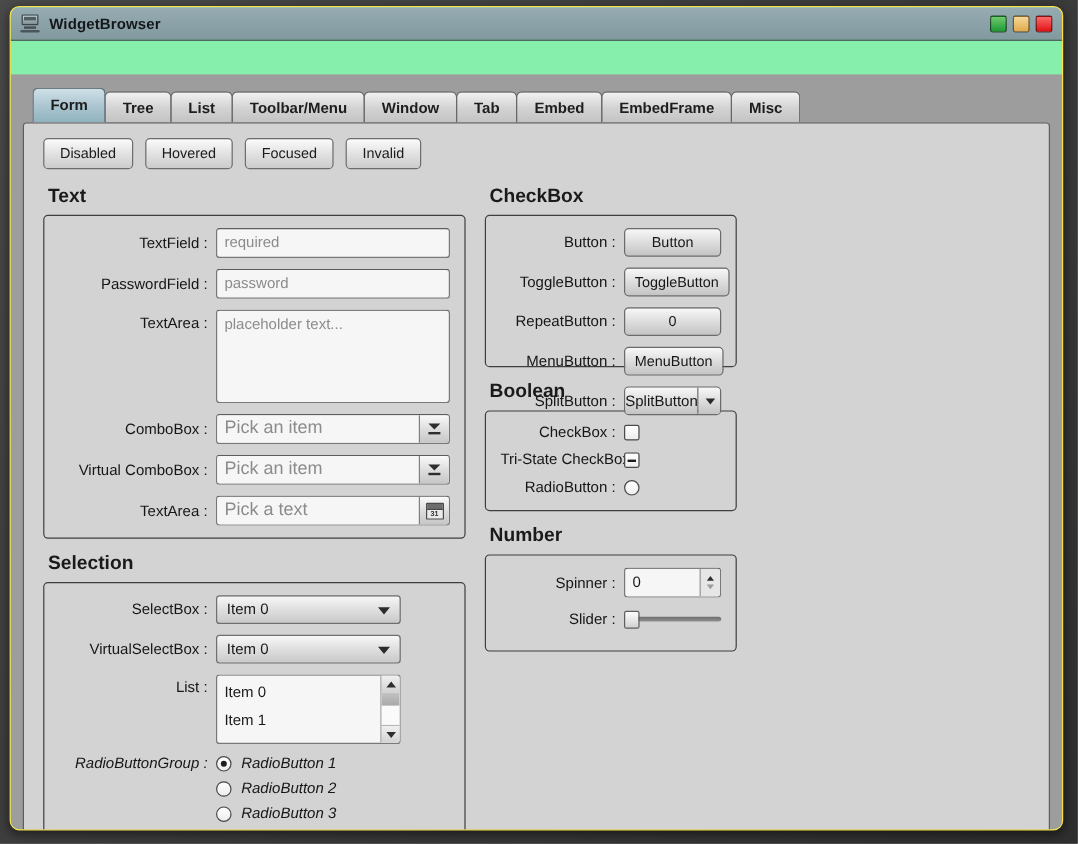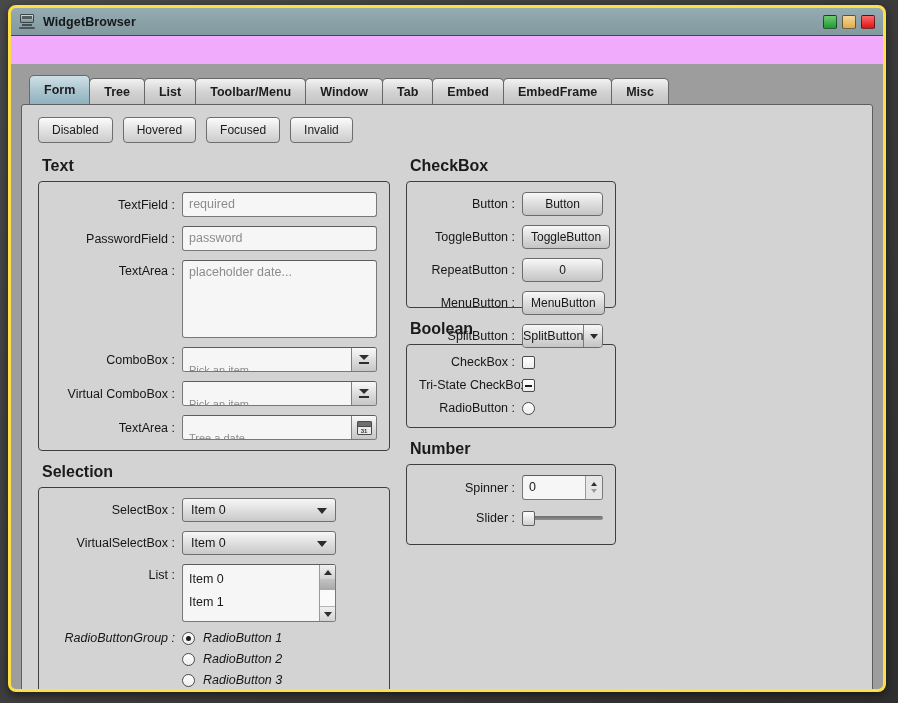--- a/index.html
+++ b/index.html
@@ -12,22 +12,22 @@
   body {
     background: linear-gradient(135deg,#4a4a4a 0%,#2f2f2f 100%);
   }
 
   
   #window {
     position: absolute;
     left: 8px; top: 5px;
     width: 878px; height: 687px;
     border-radius: 8px;
-    background: #f0abfc;
-    border: 3px solid #fde047;
+    background: #86efac;
+    border: 1px solid #fde047;
     box-shadow: 0 3px 10px rgba(0,0,0,.55);
     box-sizing: border-box;
     overflow: hidden;
   }
 
   
   #titlebar {
     height: 28px;
     background: linear-gradient(to bottom,#96acb2 0%,#8ba1a8 55%,#82999f 100%);
     border-bottom: 1px solid #3f4a4d;
@@ -214,23 +214,23 @@
     height: 25px;
     border: 1px solid #787878;
     border-top-color: #5d5d5d;
     border-radius: 3px;
     box-sizing: border-box;
     overflow: hidden;
     background: #f6f6f6;
   }
   .combo .field {
     flex: 1 1 auto;
-    font-size: 11px;
+    font-size: 15px;
     color: #8c8c8c;
-    padding: 15px 6px;
+    padding: 3px 6px;
     box-sizing: border-box;
     line-height: 15px;
     background: #f6f6f6;
   }
   .combo .dropbtn {
     flex: 0 0 24px;
     border-left: 1px solid #808080;
     background: linear-gradient(to bottom,#fafafa 0%,#dedede 50%,#c6c6c6 100%);
     display: flex; align-items: center; justify-content: center;
   }
@@ -501,21 +501,21 @@
               <div class="textinput" id="tf-textfield">required</div>
             </div>
 
             <div class="row">
               <div class="lbl">PasswordField :</div>
               <div class="textinput" id="tf-password">password</div>
             </div>
 
             <div class="row top">
               <div class="lbl">TextArea :</div>
-              <div class="textinput" id="tf-textarea">placeholder date...</div>
+              <div class="textinput" id="tf-textarea">placeholder text...</div>
             </div>
 
             <div class="row">
               <div class="lbl">ComboBox :</div>
               <div class="combo">
                 <div class="field">Pick an item</div>
                 <div class="dropbtn">
                   <span class="ic-combo">
                       <i></i>
                       <b></b>
@@ -533,21 +533,21 @@
                       <i></i>
                       <b></b>
                     </span>
                 </div>
               </div>
             </div>
 
             <div class="row">
               <div class="lbl">TextArea :</div>
               <div class="combo">
-                <div class="field">Tree a date</div>
+                <div class="field">Pick a text</div>
                 <div class="dropbtn">
                   <span class="ic-cal">31</span>
                 </div>
               </div>
             </div>
 
           </div>
 
           <div class="group-title">Selection</div>
           <div class="group-box">

